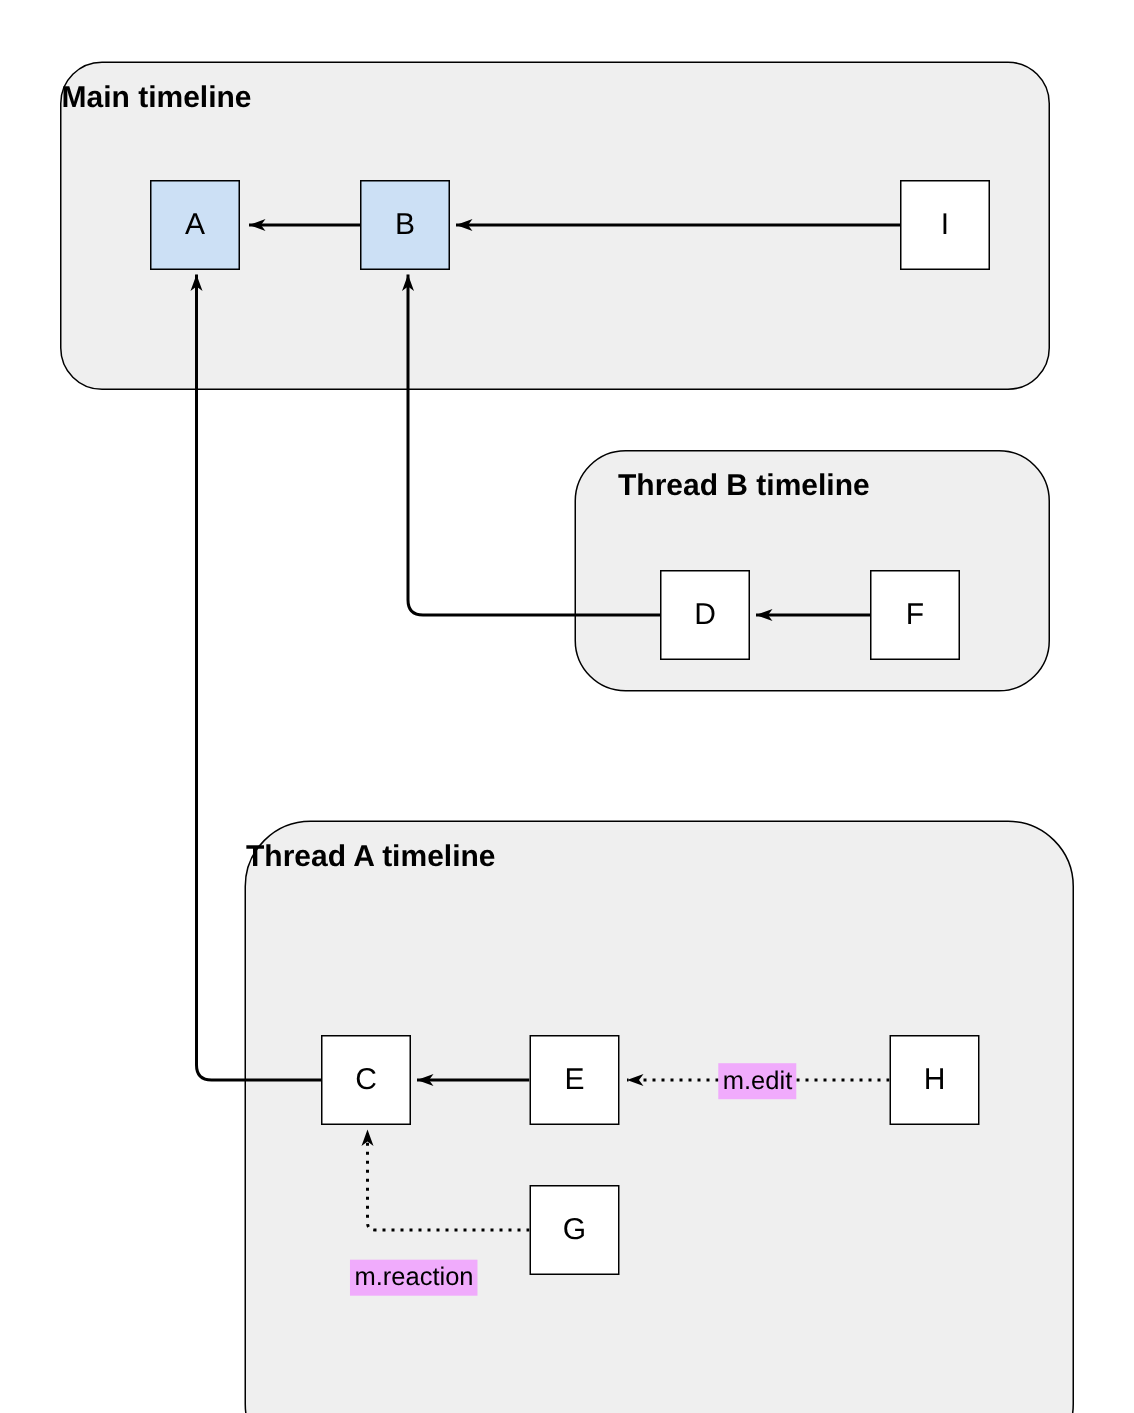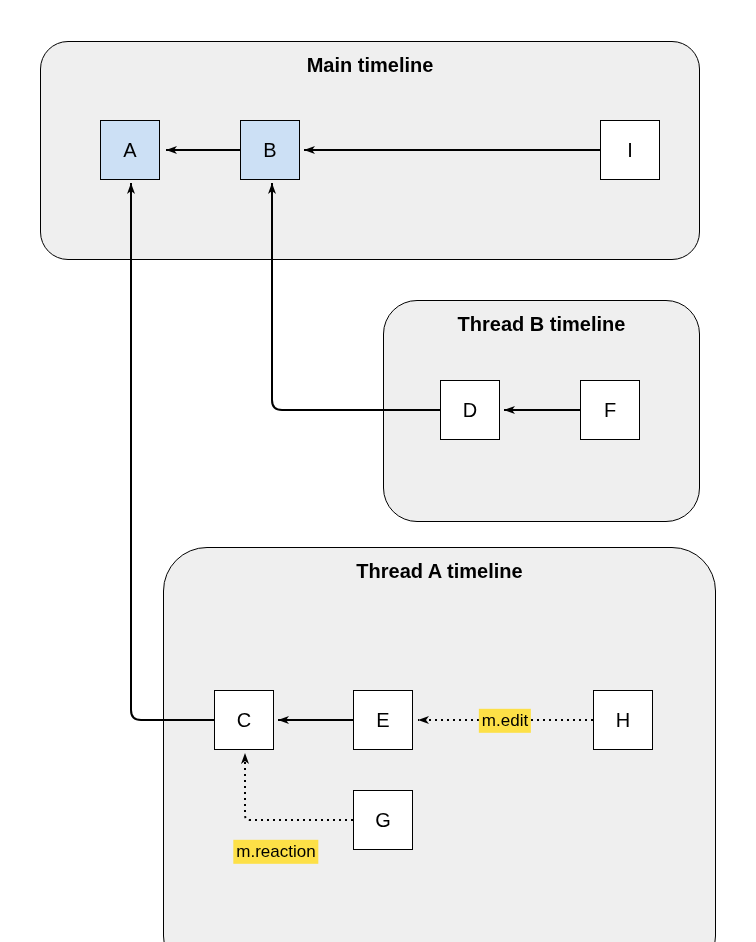--- a/index.html
+++ b/index.html
@@ -17,28 +17,28 @@
   }
   .container {
     position: absolute;
     background: #efefef;
     border: 1.8px solid #000000;
     box-sizing: border-box;
     z-index: 1;
   }
   .container-title {
     width: 100%;
-    text-align: center;
+    text-align: left;
     font-size: 20px;
     font-weight: bold;
     color: #000000;
     padding-top: 12px;
   }
   #container-main   { left: 40px;  top: 41px;  width: 660px; height: 219px; border-radius: 28px; }
-  #container-threadb{ left: 383px; top: 300px; width: 317px; height: 222px; border-radius: 34px; }
+  #container-threadb{ left: 383px; top: 300px; width: 317px; height: 161px; border-radius: 34px; padding-left: 28px; }
   #container-threada{ left: 163px; top: 547px; width: 553px; height: 433px; border-radius: 44px; }
 
   .edges-layer {
     position: absolute;
     left: 0; top: 0;
     width: 756px;
     height: 942px;
     z-index: 2;
     pointer-events: none;
   }
@@ -73,21 +73,21 @@
   #node-d { left: 440px; top: 380px; }
   #node-f { left: 580px; top: 380px; }
   #node-c { left: 214px; top: 690px; }
   #node-e { left: 353px; top: 690px; }
   #node-h { left: 593px; top: 690px; }
   #node-g { left: 353px; top: 790px; }
 
   .edge-label {
     position: absolute;
     transform: translate(-50%, -50%);
-    background: #fde047;
+    background: #f0abfc;
     color: #000000;
     font-size: 17px;
     line-height: 1.2;
     padding: 2px 3px;
     white-space: nowrap;
     z-index: 4;
   }
   #label-m-edit     { left: 505px; top: 721px; }
   #label-m-reaction { left: 276px; top: 852px; }
 </style>

